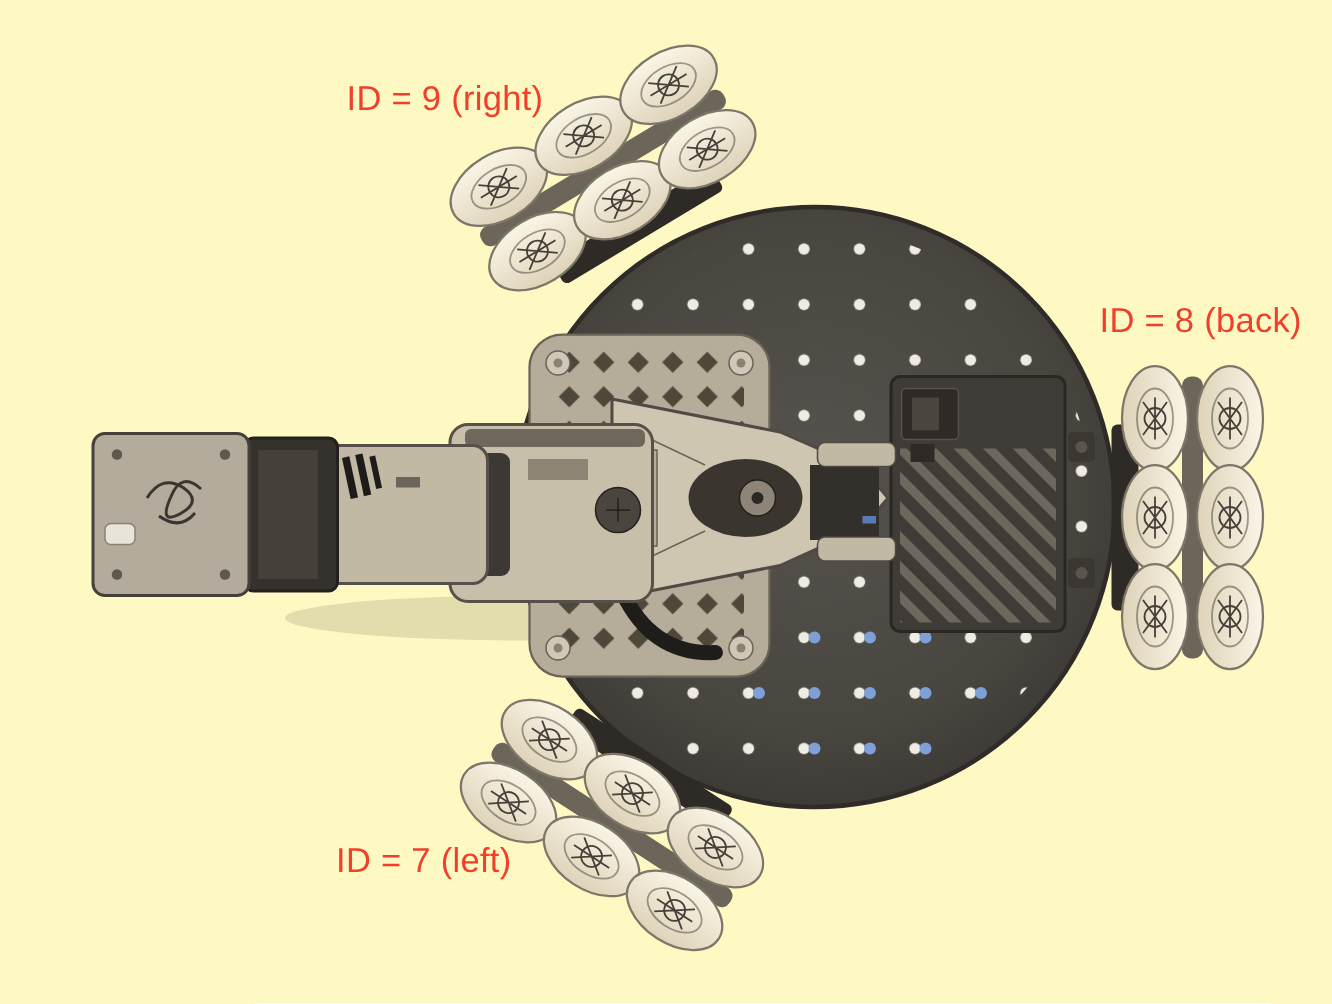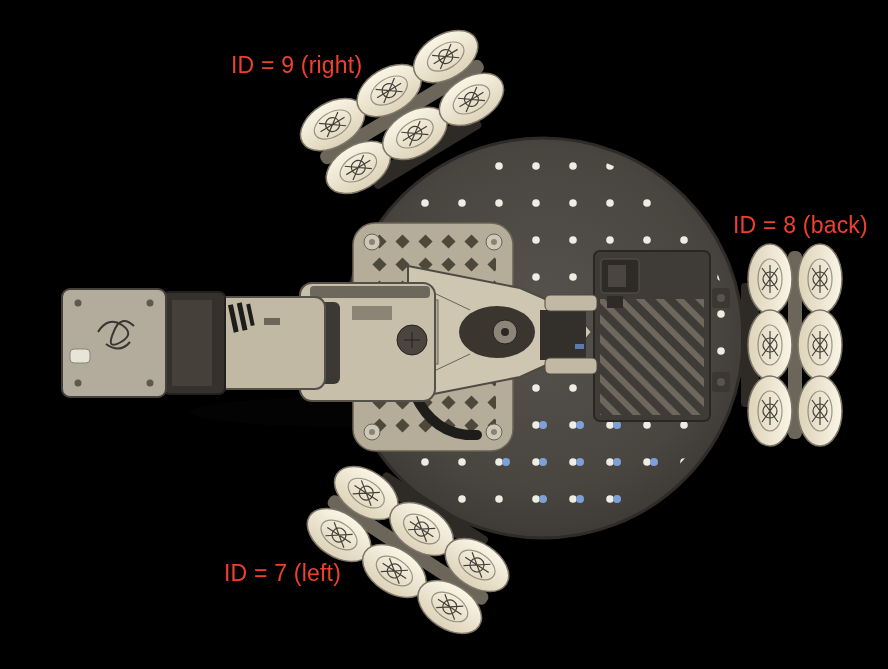--- a/index.html
+++ b/index.html
@@ -1,33 +1,33 @@
 <!DOCTYPE html>
 <html><head>
 <meta charset="utf-8">
 <style>
   html,body{margin:0;padding:0;background:#ffffff;}
   #stage{
     position:relative;
     width:888px;height:669px;
-    background:#000000;
+    background:#fef9c3;
     overflow:hidden;
     font-family:"Liberation Sans", sans-serif;
   }
   #stage svg{position:absolute;left:0;top:0;}
   .annot{
     position:absolute;
     color:#f0402c;
     font-size:23px;
     font-weight:400;
     letter-spacing:0.2px;
     white-space:nowrap;
   }
   #label-id9{left:231px;top:52px;}
-  #label-id8{left:733px;top:212px;}
+  #label-id8{left:733px;top:200px;}
   #label-id7{left:224px;top:560px;}
 </style>
 </head>
 <body>
 
 <div id="stage">
 
   <svg width="888" height="669" viewBox="0 0 888 669">
     <defs>
       <radialGradient id="plateGrad" cx="50%" cy="45%" r="60%">

